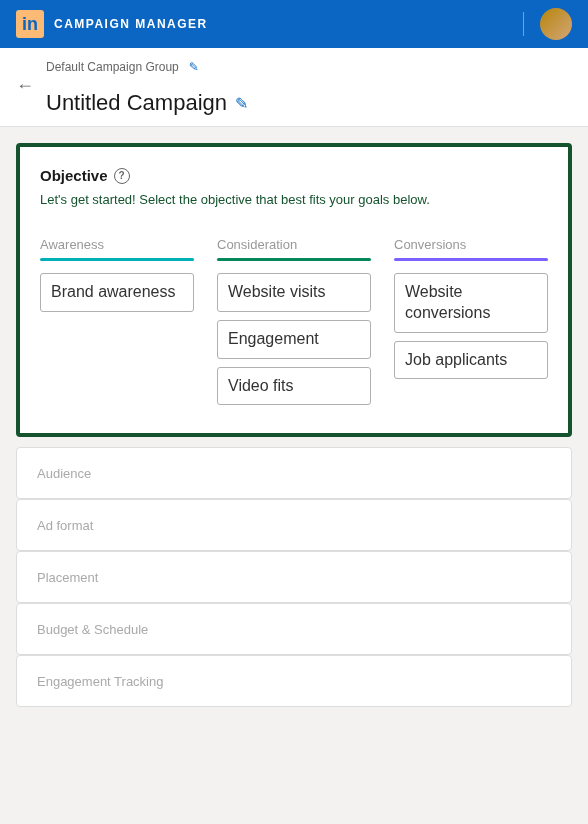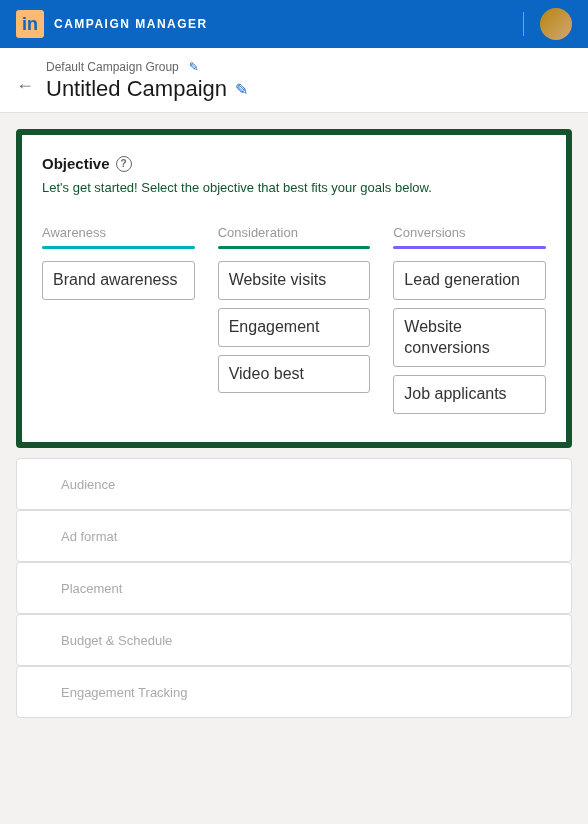--- a/index.html
+++ b/index.html
@@ -105,57 +105,56 @@
       font-size: 12px;
       cursor: pointer;
     }
     .page-title {
       font-size: 22px;
       font-weight: 400;
       color: #1a1a1a;
       display: flex;
       align-items: center;
       gap: 8px;
-      margin-top: 2px;
+      margin-top: 16px;
     }
     .edit-icon {
       color: #0a66c2;
       font-size: 16px;
       cursor: pointer;
     }
 
     
     .main-content {
       padding: 16px;
       display: flex;
       flex-direction: column;
       gap: 10px;
     }
 
     
     .card {
       background: white;
-      border: 6px solid #14532d;
+      border: 4px solid #14532d;
       border-radius: 4px;
       padding: 20px;
     }
 
     .section-label {
       font-size: 13px;
       color: #aaa;
       padding: 16px 20px;
     }
     .section-card {
       background: white;
       border: 1px solid #ddd;
       border-radius: 4px;
       min-height: 52px;
       display: flex;
       align-items: center;
-      padding-left: 24px;
     }
 
     
     .objective-title {
       font-size: 15px;
       font-weight: 600;
       color: #1a1a1a;
       display: flex;
       align-items: center;
       gap: 6px;
@@ -264,26 +263,25 @@
     <div class="category-col">
           <div class="category-label">Awareness</div>
           <div class="category-bar bar-awareness"></div>
           <button class="option-btn">Brand awareness</button>
         </div>
         <div class="category-col">
           <div class="category-label">Consideration</div>
           <div class="category-bar bar-consideration"></div>
           <button class="option-btn">Website visits</button>
           <button class="option-btn">Engagement</button>
-          <button class="option-btn">Video best</button>
+          <button class="option-btn">Video fits</button>
         </div>
         <div class="category-col">
           <div class="category-label">Conversions</div>
           <div class="category-bar bar-conversions"></div>
-          <button class="option-btn">Lead generation</button>
           <button class="option-btn">Website conversions</button>
           <button class="option-btn">Job applicants</button>
         </div>
       </div>
   </div>
 
   <div id="sections-container">
       <div class="section-card">
         <span class="section-label">Audience</span>
       </div>

